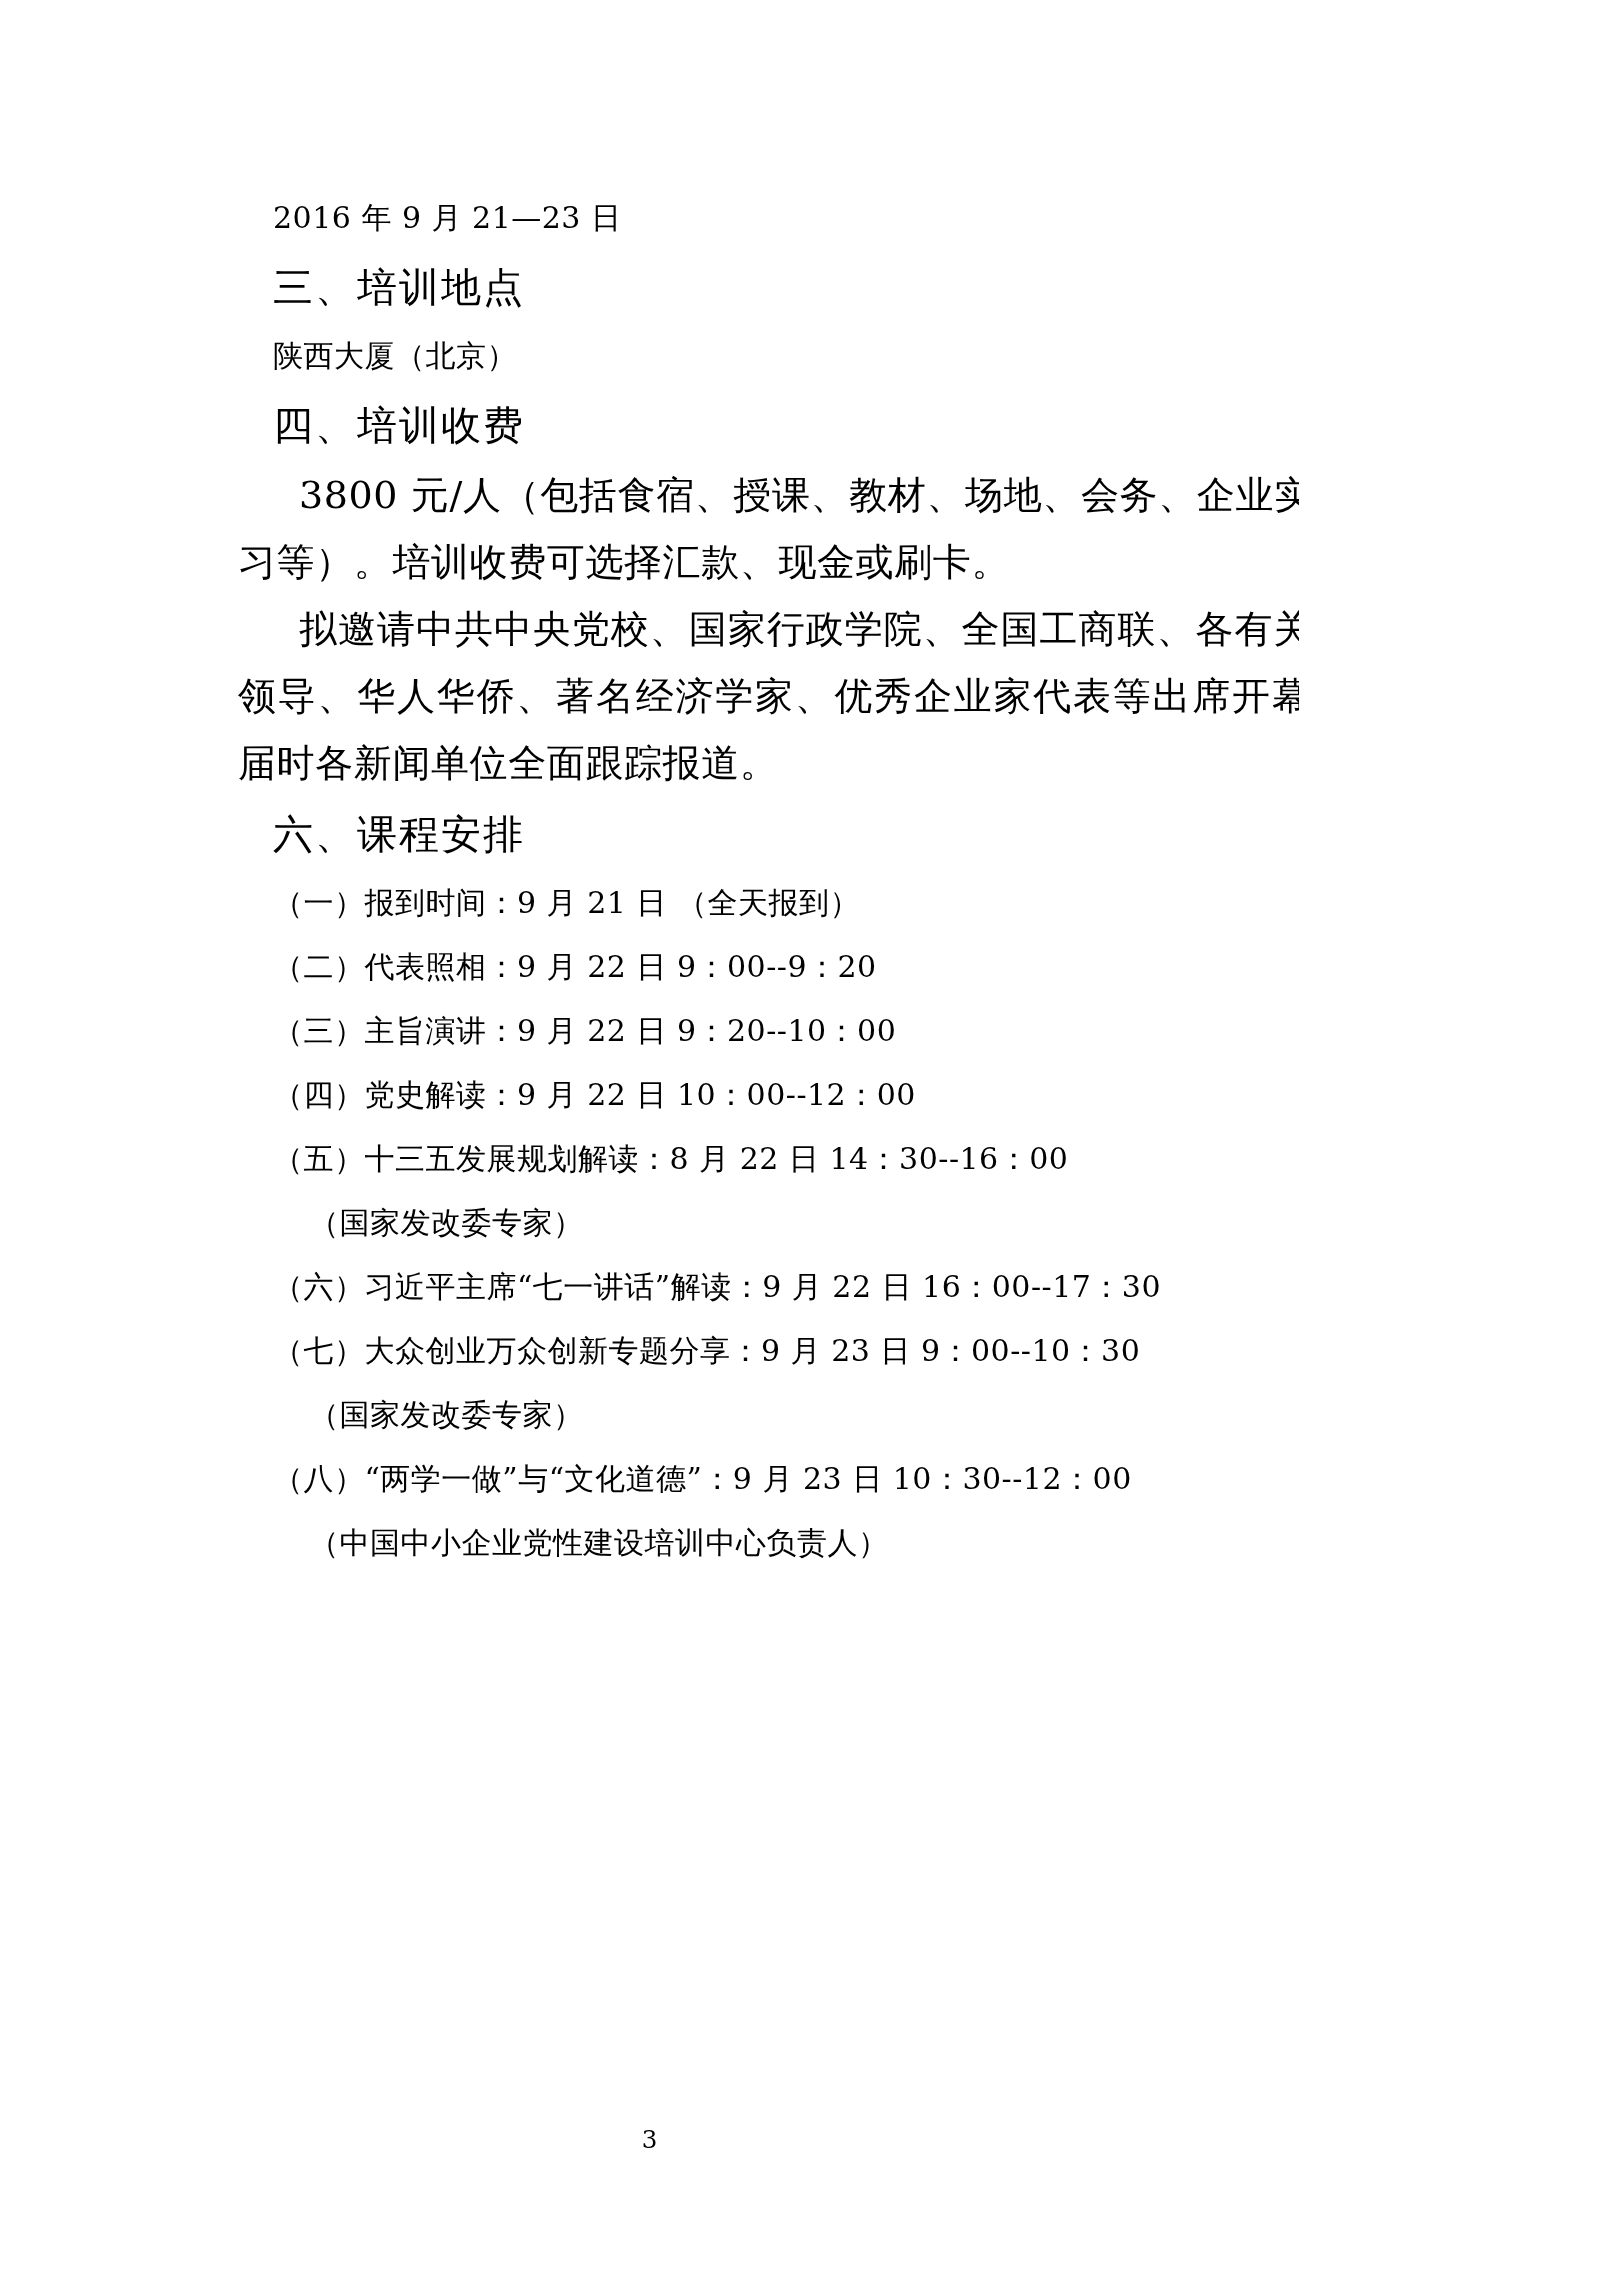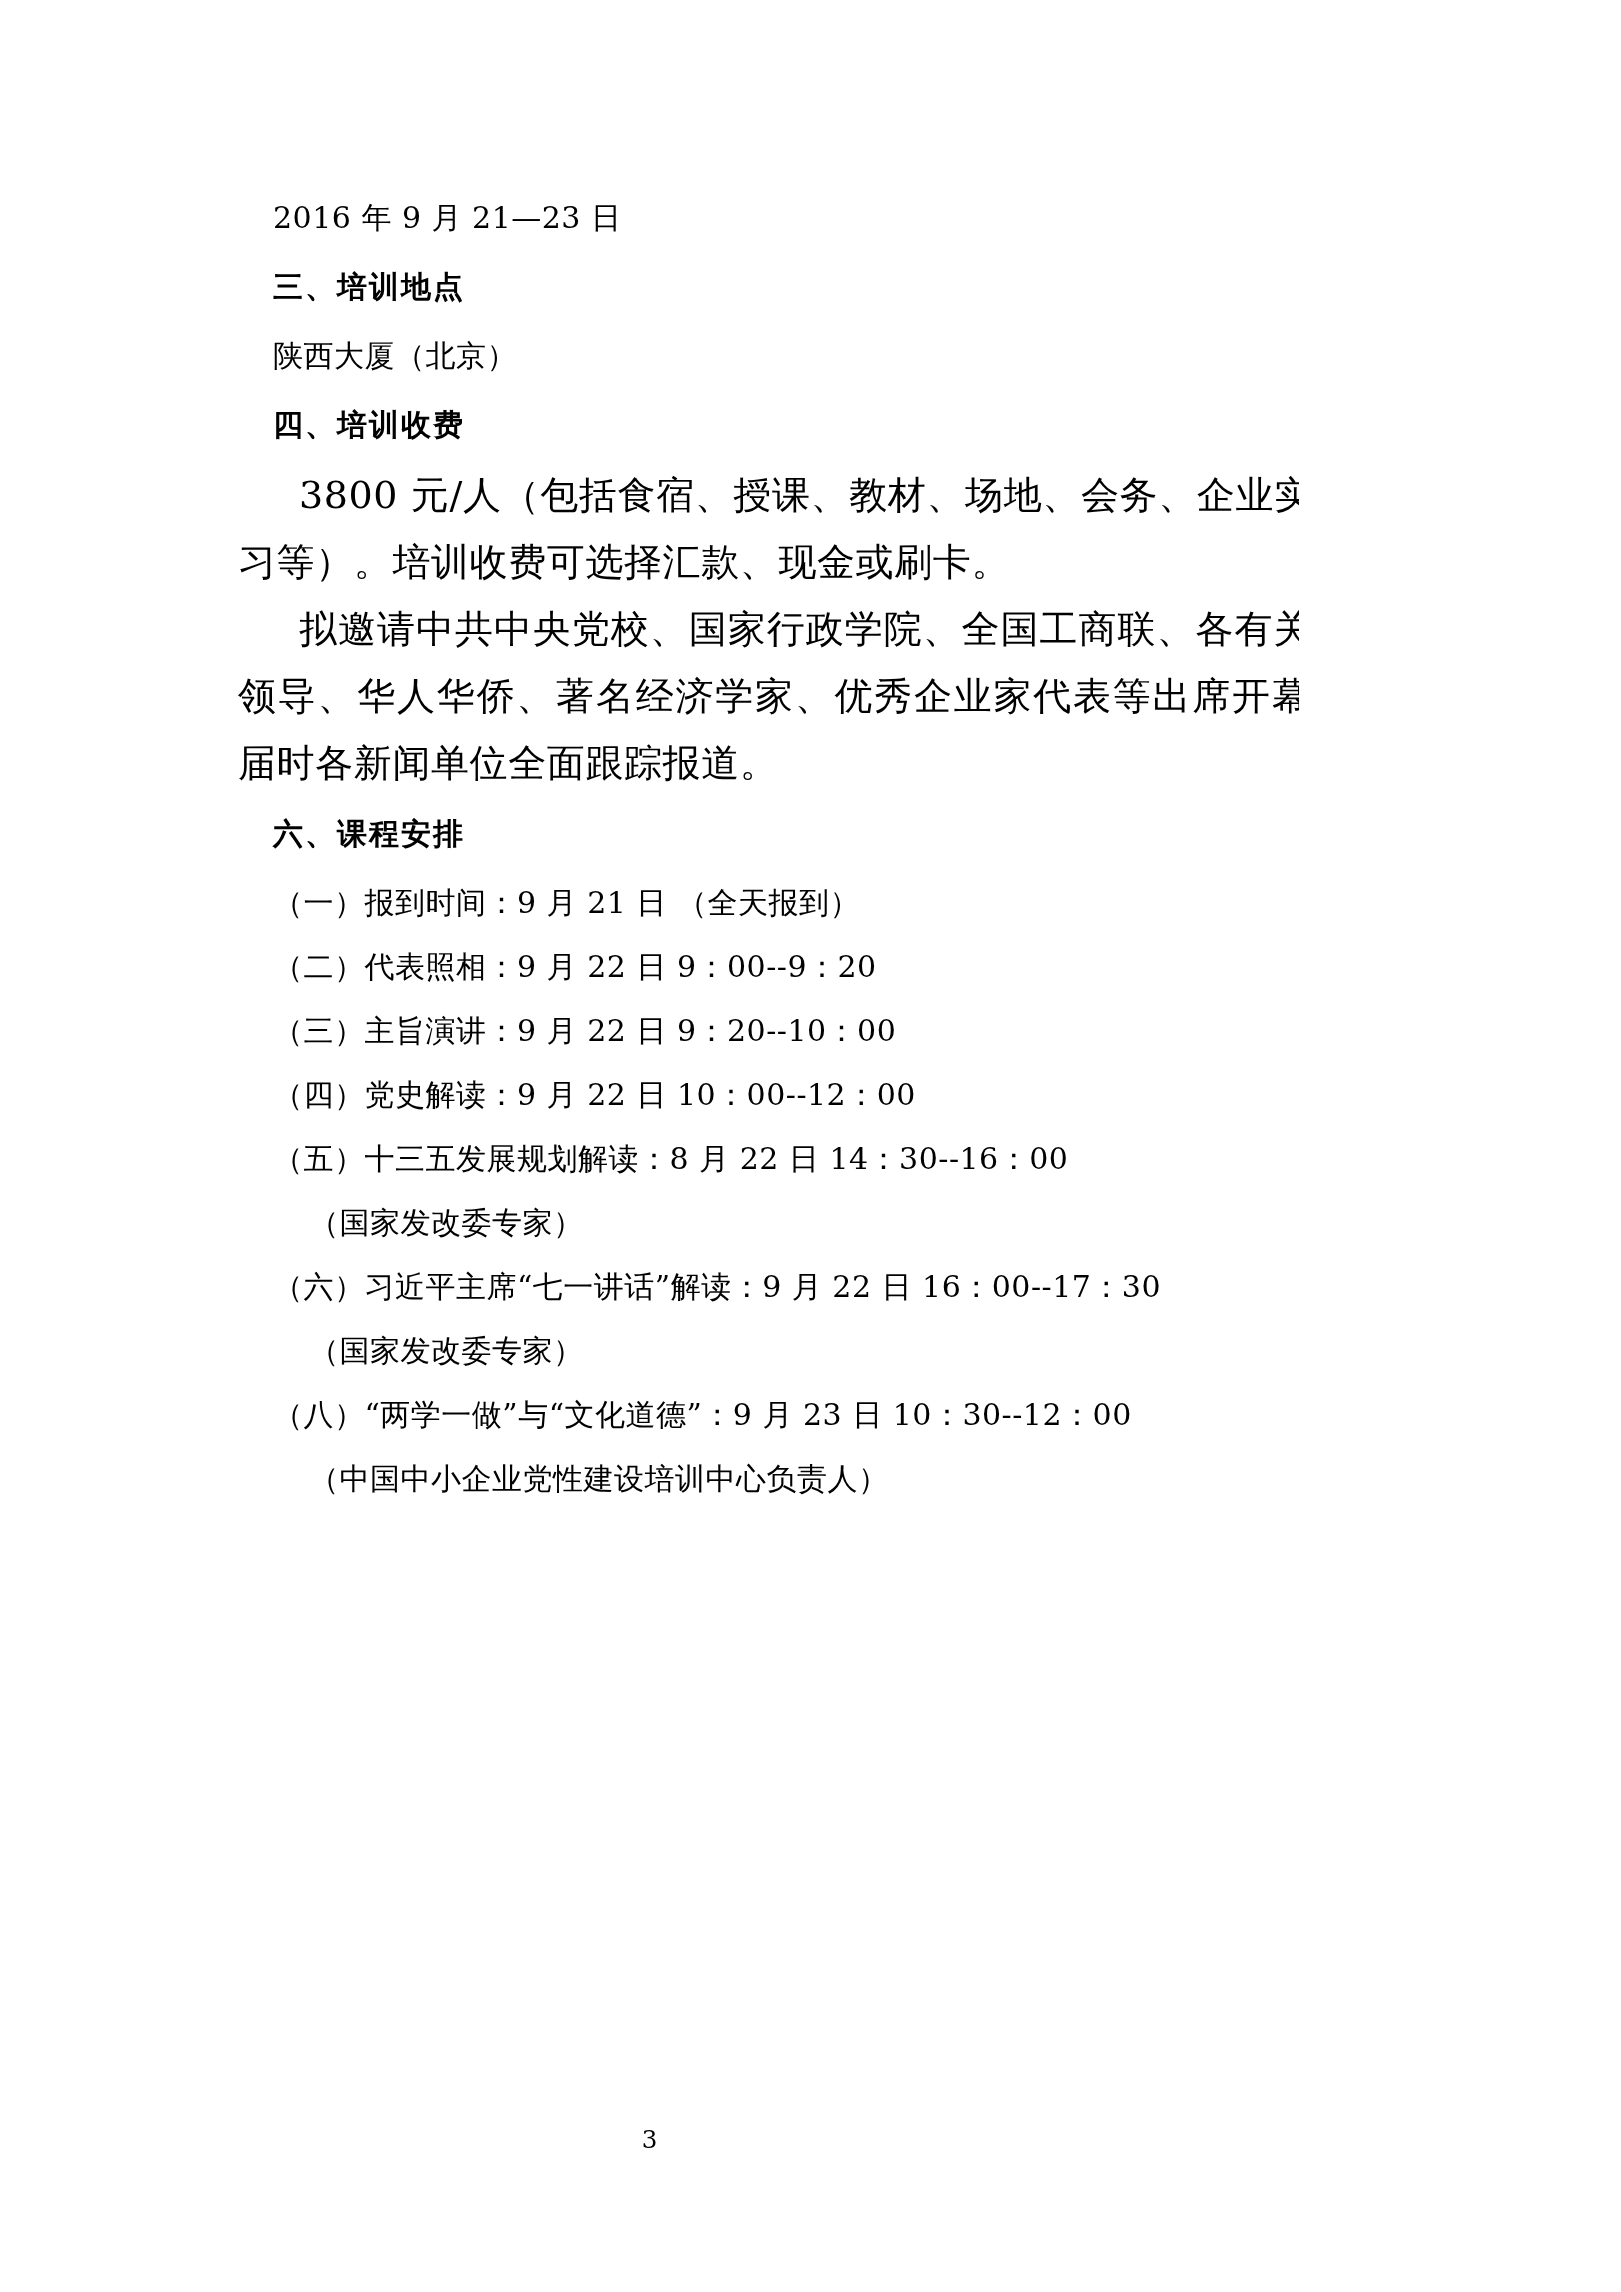--- a/index.html
+++ b/index.html
@@ -30,22 +30,22 @@
     white-space: pre-wrap;
   }
   .indent1 {
     text-indent: 35px;
   }
   .indent2 {
     text-indent: 71px;
   }
   .heading {
     font-family: "DejaVu Serif", serif;
-    font-weight: bold;
-    font-size: 30px;
+    font-weight: normal;
+    font-size: 40px;
     line-height: 74px;
     text-indent: 35px;
     letter-spacing: 2px;
   }
   .para {
     font-size: 38px;
     line-height: 67px;
     text-indent: 61px;
     text-align: justify;
     letter-spacing: 0.6px;
@@ -82,20 +82,21 @@
 
     <div class="heading">六、课程安排</div>
 
     <div class="line indent1">（一）报到时间：9 月 21 日 （全天报到）</div>
     <div class="line indent1">（二）代表照相：9 月 22 日 9：00--9：20</div>
     <div class="line indent1">（三）主旨演讲：9 月 22 日 9：20--10：00</div>
     <div class="line indent1">（四）党史解读：9 月 22 日 10：00--12：00</div>
     <div class="line indent1">（五）十三五发展规划解读：8 月 22 日 14：30--16：00</div>
     <div class="line indent2">（国家发改委专家）</div>
     <div class="line indent1">（六）习近平主席“七一讲话”解读：9 月 22 日 16：00--17：30</div>
+    <div class="line indent1">（七）大众创业万众创新专题分享：9 月 23 日 9：00--10：30</div>
     <div class="line indent2">（国家发改委专家）</div>
     <div class="line indent1">（八）“两学一做”与“文化道德”：9 月 23 日 10：30--12：00</div>
     <div class="line indent2">（中国中小企业党性建设培训中心负责人）</div>
 
   </div>
 
   <div class="footer">3</div>
 
 </div>
 

